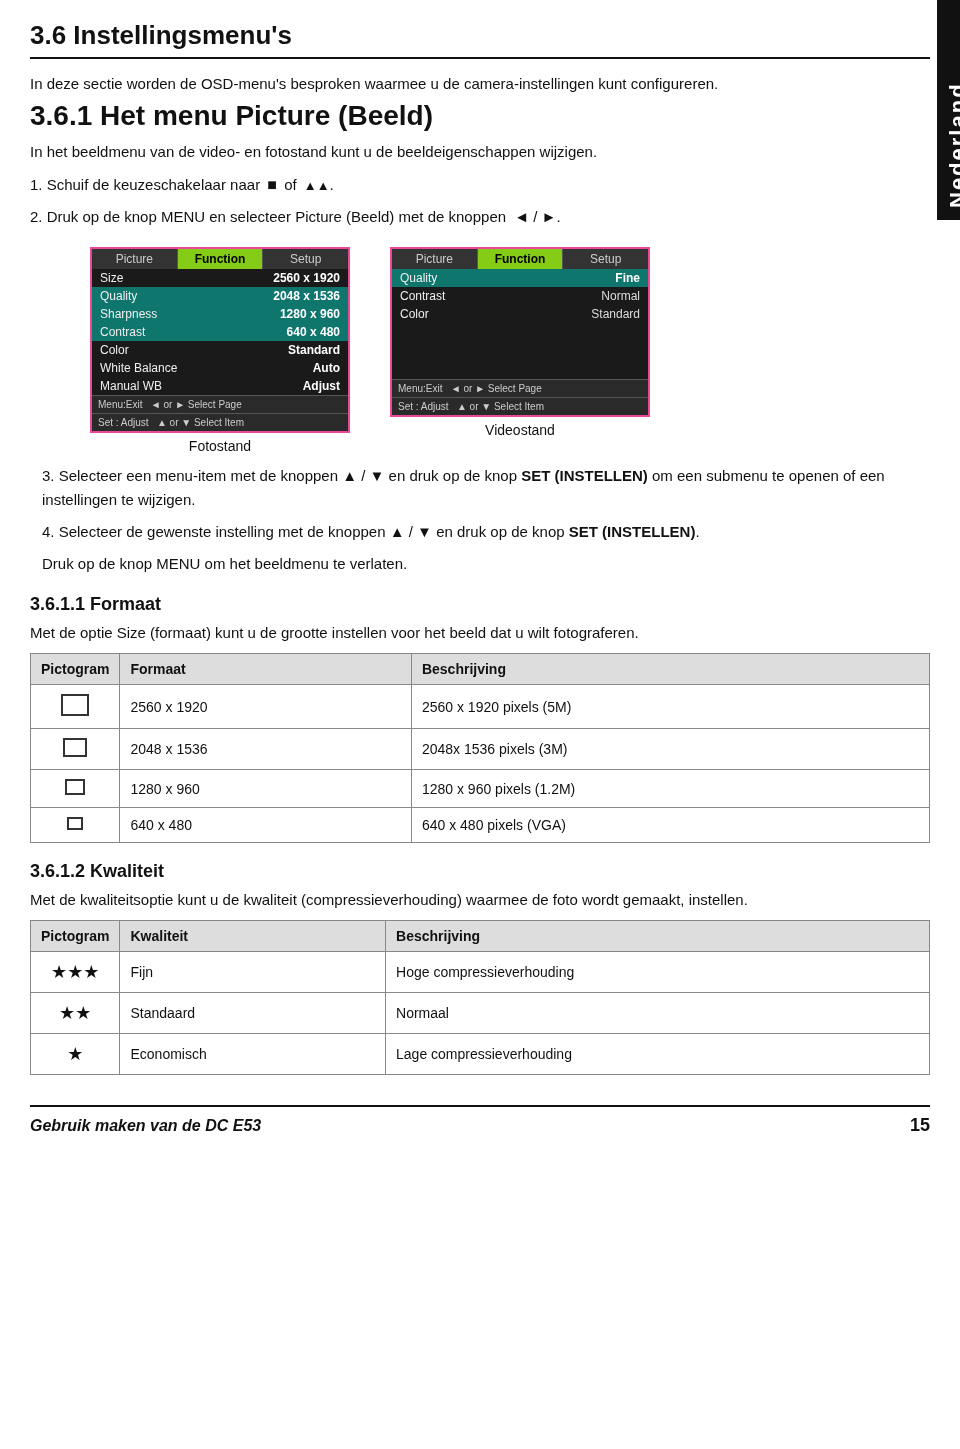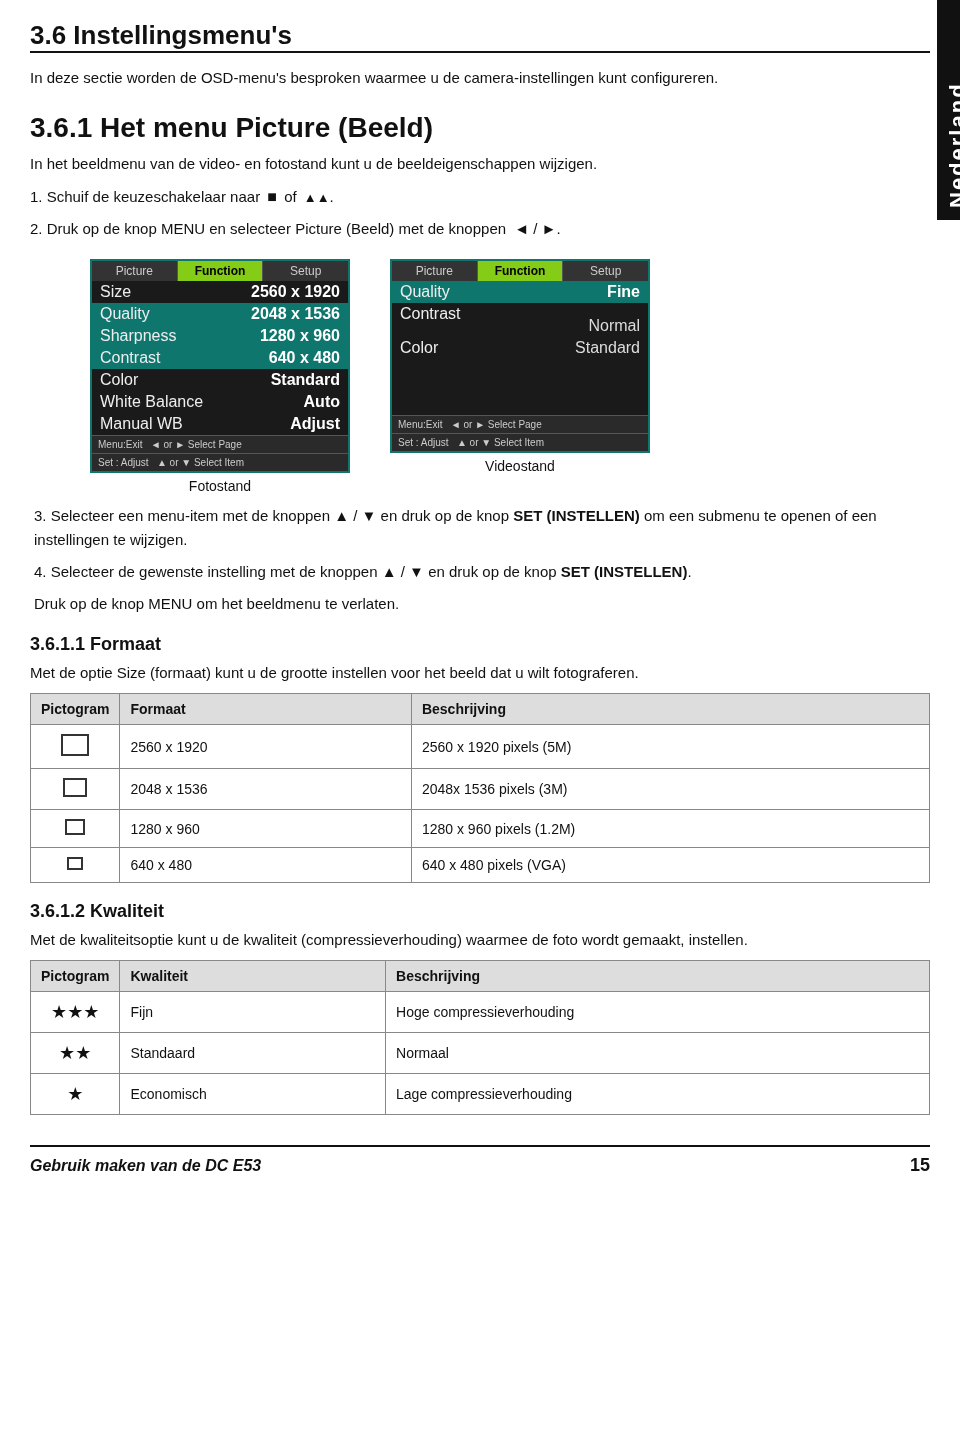--- a/index.html
+++ b/index.html
@@ -35,26 +35,27 @@
       transform: rotate(180deg);
       padding: 12px 8px;
       letter-spacing: 2px;
       height: 220px;
     }
 
     h1.section-title {
       font-size: 26px;
       font-weight: bold;
       border-bottom: 2px solid #111;
+      padding-bottom: 6px;
       margin-bottom: 14px;
     }
 
     .intro-text {
       font-size: 15px;
-      margin-bottom: 22px;
+      margin-bottom: 4px;
       line-height: 1.5;
     }
 
     h2.subsection-title {
       font-size: 28px;
       font-weight: bold;
       margin-bottom: 8px;
     }
 
     .body-text {
@@ -70,21 +71,21 @@
     }
 
     
     .osd-container {
       display: flex;
       gap: 40px;
       margin: 18px 0 10px 60px;
     }
 
     .osd-box {
-      border: 2px solid #0f766e;
+      border: 2px solid #ec4899;
       background: #1a1a1a;
       color: #fff;
       width: 260px;
       font-size: 12px;
     }
 
     .osd-tabs {
       display: flex;
       background: #333;
     }
@@ -110,21 +111,21 @@
     }
 
     .osd-rows {
       padding: 0;
     }
 
     .osd-row {
       display: flex;
       justify-content: space-between;
       padding: 2px 8px;
-      font-size: 16px;
+      font-size: 12px;
       color: #fff;
     }
 
     .osd-row.highlight {
       background: #0f766e;
     }
 
     .osd-row-label { color: #eee; }
     .osd-row-value { color: #fff; font-weight: bold; }
 
@@ -140,21 +141,21 @@
 
     .osd-caption {
       text-align: center;
       color: #111;
       font-size: 14px;
       margin-top: 5px;
     }
 
     
     .steps-section {
-      margin: 10px 4px;
+      margin: 10px 12px;
     }
 
     
     .data-table {
       width: 100%;
       border-collapse: collapse;
       margin-bottom: 18px;
       font-size: 14px;
     }
 
@@ -312,21 +313,21 @@
           <div class="osd-tab active">Function</div>
           <div class="osd-tab">Setup</div>
         </div>
         <div class="osd-rows">
           <div class="osd-row highlight">
             <span class="osd-row-label">Quality</span>
               <span class="osd-row-value">Fine</span>
           </div>
           <div class="osd-row">
             <span class="osd-row-label">Contrast</span>
-              <span class="osd-row-value" style="font-weight:normal; color:#ddd;margin-top:12px;">Normal</span>
+              <span class="osd-row-value" style="font-weight:normal; color:#ddd;">Normal</span>
           </div>
           <div class="osd-row">
             <span class="osd-row-label">Color</span>
               <span class="osd-row-value" style="font-weight:normal; color:#ddd;">Standard</span>
           </div>
           <div class="osd-row" style="height:14px;"></div>
           <div class="osd-row" style="height:14px;"></div>
           <div class="osd-row" style="height:14px;"></div>
           <div class="osd-row" style="height:14px;"></div>
         </div>

